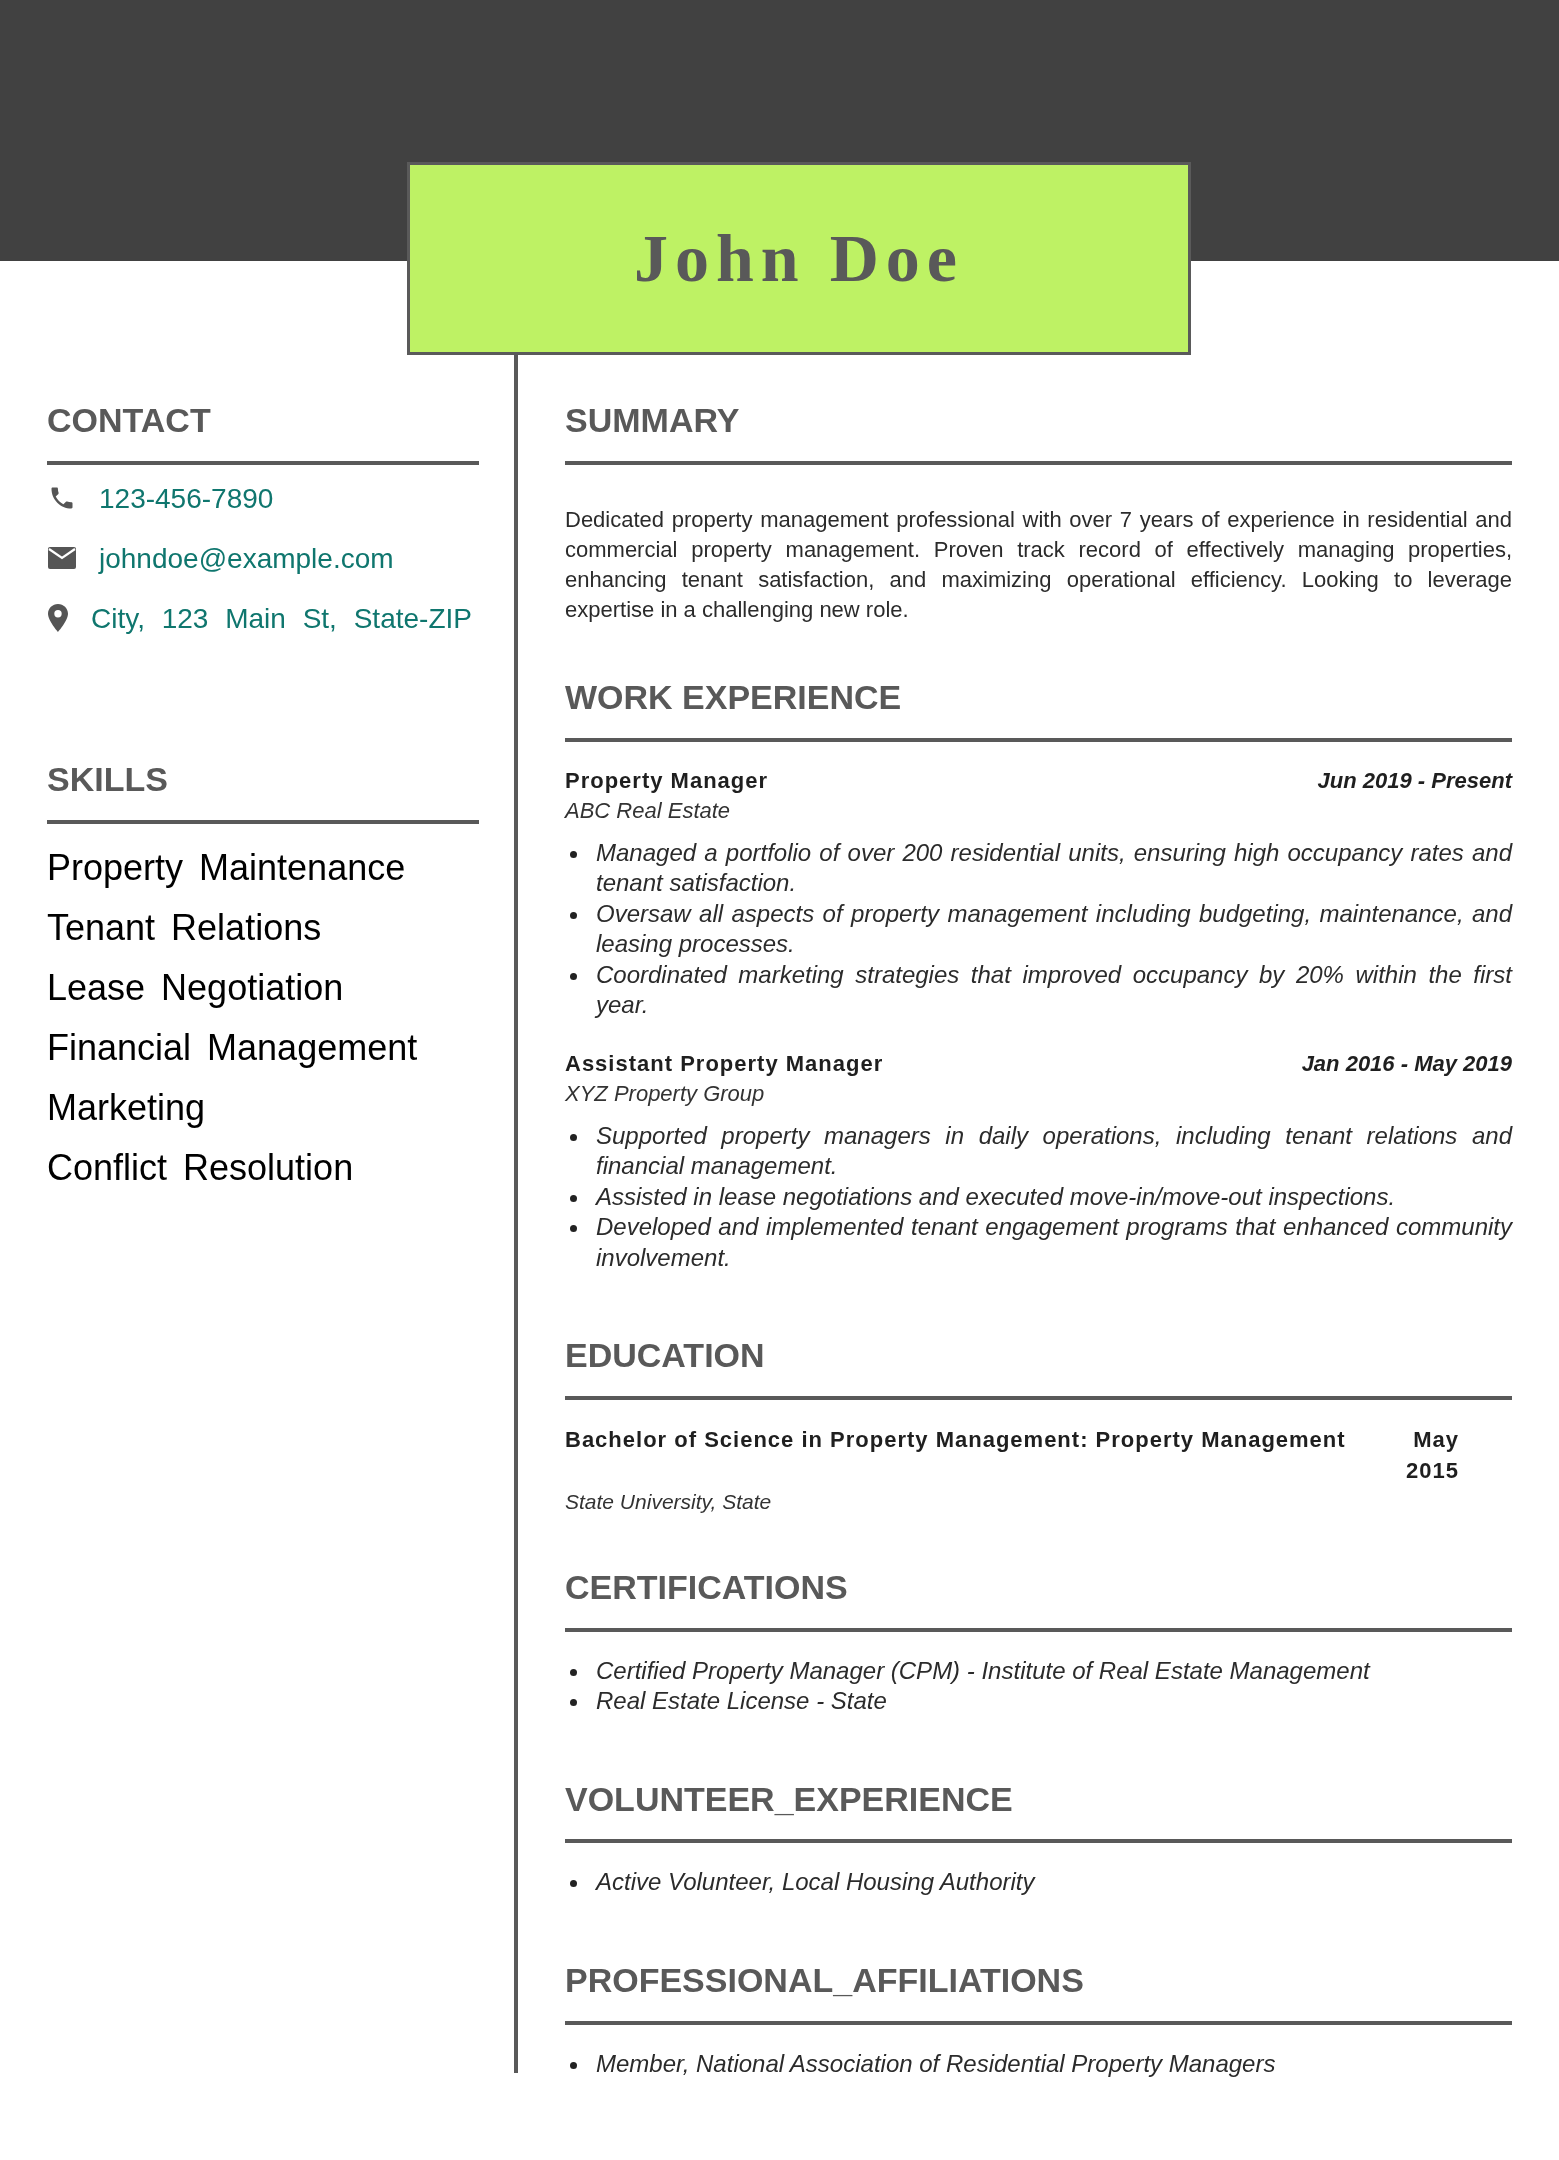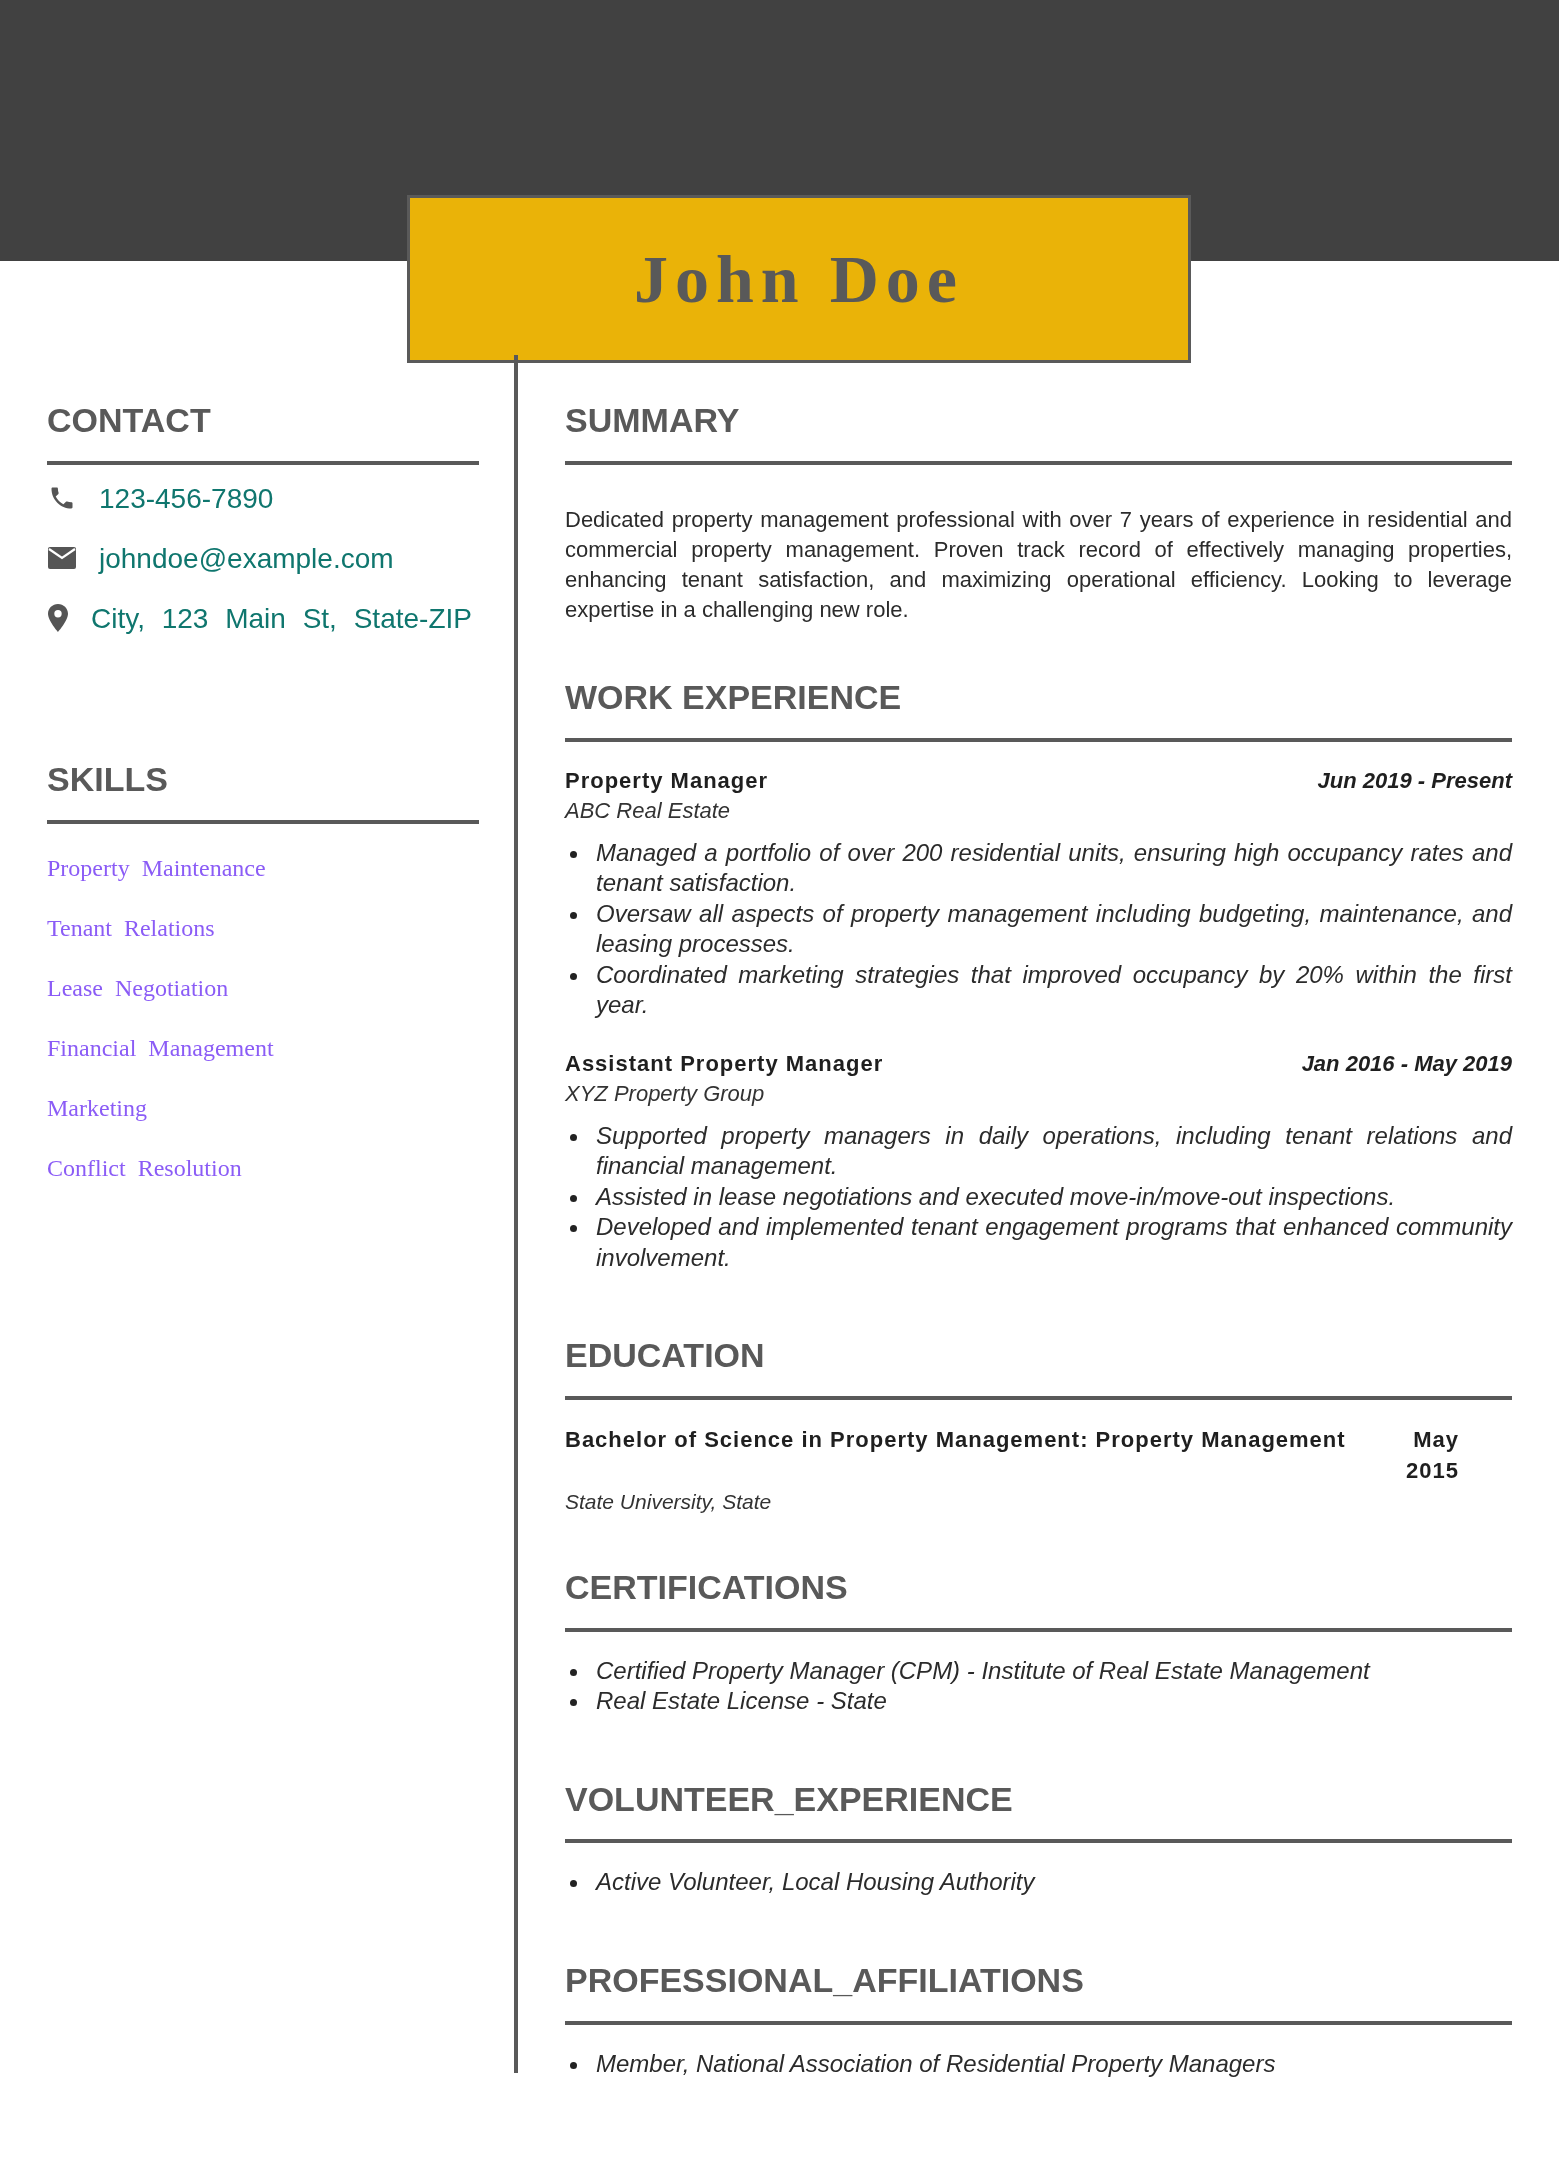--- a/index.html
+++ b/index.html
@@ -1,38 +1,38 @@
 <!DOCTYPE html>
 <html><head>
 <meta charset="utf-8">
 <style>
   * { box-sizing: border-box; margin: 0; padding: 0; }
   html, body { width: 1559px; height: 2160px; background: #ffffff; overflow: hidden; }
   body { position: relative; font-family: "Liberation Sans", sans-serif; color: #222; }
 
   .header-band { position: absolute; left: 0; top: 0; width: 1559px; height: 261px; background: #414141; }
-  .name-box { position: absolute; left: 407px; top: 162px; width: 784px; height: 168px; background: #eab308; border: 3px solid #5a5a5a; display: flex; align-items: center; justify-content: center; margin-top: 33px; }
+  .name-box { position: absolute; left: 407px; top: 162px; width: 784px; height: 193px; background: #bef264; border: 3px solid #5a5a5a; display: flex; align-items: center; justify-content: center; }
   .name { font-family: "Liberation Serif", serif; font-weight: bold; font-size: 68px; letter-spacing: 7px; color: #595959; }
   .vdivider { position: absolute; left: 514px; top: 355px; width: 4px; height: 1718px; background: #595959; }
 
   .left { position: absolute; left: 47px; top: 400px; width: 432px; }
   .right { position: absolute; left: 565px; top: 400px; width: 947px; }
 
   .sec-title { font-family: "Liberation Sans", sans-serif; font-weight: bold; font-size: 34px; color: #595959; line-height: 1.2; }
   .sec-rule { height: 4px; background: #595959; margin-top: 20px; }
 
   .contact-list { margin-top: 18px; }
   .contact-item { display: flex; align-items: flex-start; height: 60px; font-size: 28px; color: #0f766e; }
   .contact-icon { width: 30px; height: 30px; display: inline-flex; align-items: center; justify-content: center; margin-right: 22px; }
   .contact-item.addr .contact-icon { width: 22px; margin-right: 22px; }
   .contact-item.addr .contact-text { word-spacing: 9px; }
 
   .skills { margin-top: 96px; }
   .skill-list { margin-top: 14px; }
-  .skill { font-size: 24px; color: #8b5cf6; height: 60px; line-height: 60px; word-spacing: 6px; font-family: Liberation Serif, serif; }
+  .skill { font-size: 36px; color: #000000; height: 60px; line-height: 60px; word-spacing: 6px; }
 
   .para { font-size: 22px; line-height: 30px; color: #2b2b2b; text-align: justify; margin-top: 40px; }
   .section { margin-bottom: 0; }
 
   .job { margin-top: 24px; }
   .job + .job { margin-top: 28px; }
   .job-head { display: flex; justify-content: space-between; font-weight: bold; font-size: 22px; color: #1f1f1f; letter-spacing: 1px; line-height: 30px; }
   .job-date { letter-spacing: 0; font-style: italic; }
   .job-company { font-style: italic; font-size: 22px; color: #333; line-height: 30px; }
   ul.bullets { list-style: none; margin-top: 12px; }

